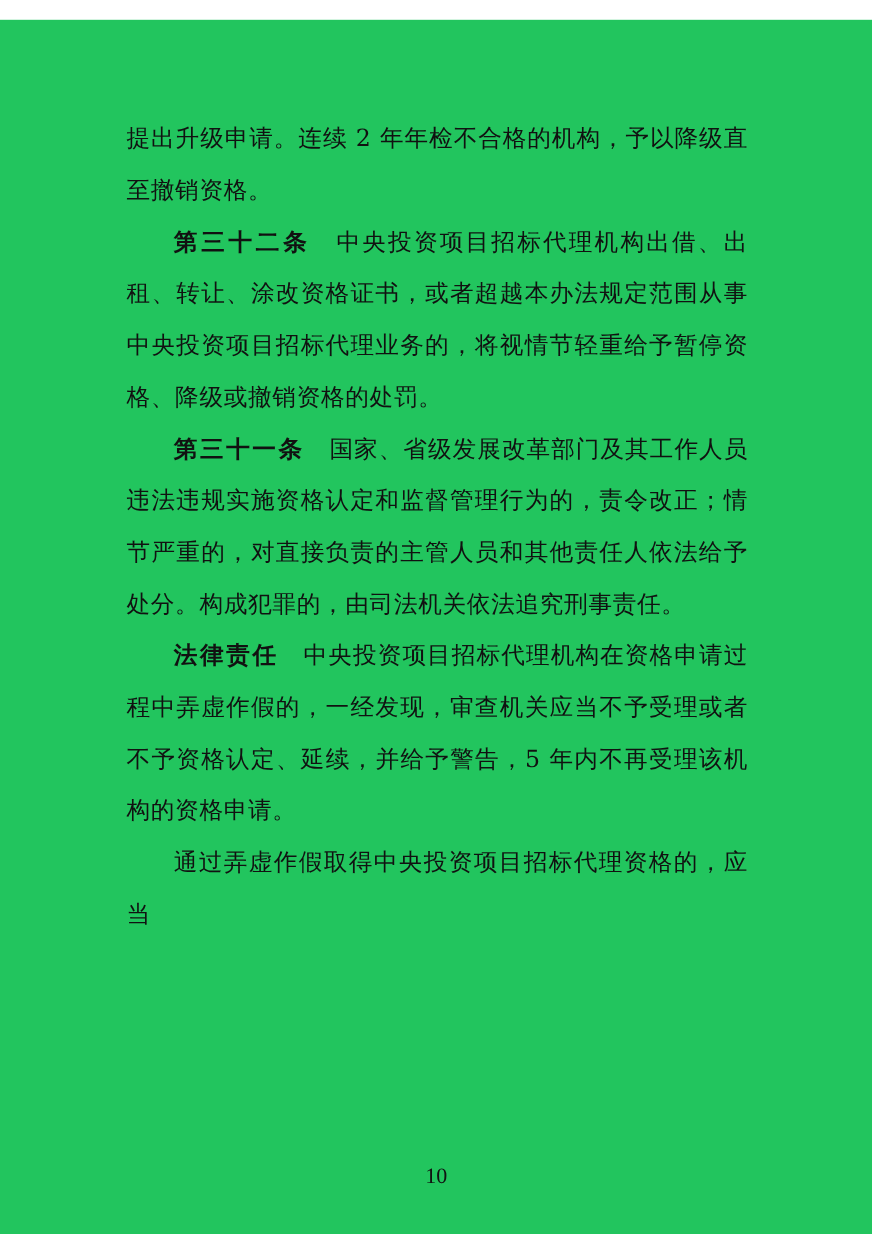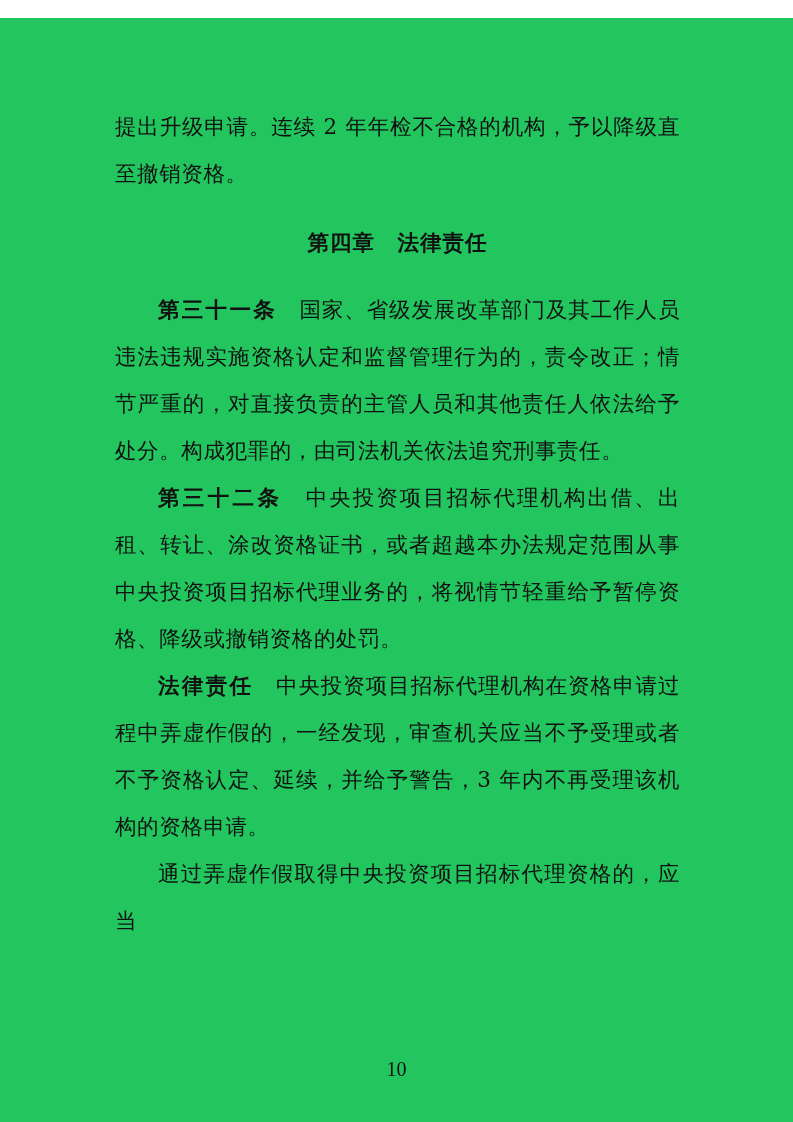--- a/index.html
+++ b/index.html
@@ -61,26 +61,25 @@
 </style>
 </head>
 <body>
 
 <div class="page">
   <div class="content">
 
     <p class="para">提出升级申请。连续 2 年年检不合格的机构，予以降级直至撤销资格。</p>
 
 
-    <div class="chapter-heading">第四章　法律责任</div>
+
+    <p class="para indent"><span class="art-label">第三十二条</span>　<span>中央投资项目招标代理机构出借、出租、转让、涂改资格证书，或者超越本办法规定范围从事中央投资项目招标代理业务的，将视情节轻重给予暂停资格、降级或撤销资格的处罚。</span></p>
 
     <p class="para indent"><span class="art-label">第三十一条</span>　<span>国家、省级发展改革部门及其工作人员违法违规实施资格认定和监督管理行为的，责令改正；情节严重的，对直接负责的主管人员和其他责任人依法给予处分。构成犯罪的，由司法机关依法追究刑事责任。</span></p>
 
-    <p class="para indent"><span class="art-label">第三十二条</span>　<span>中央投资项目招标代理机构出借、出租、转让、涂改资格证书，或者超越本办法规定范围从事中央投资项目招标代理业务的，将视情节轻重给予暂停资格、降级或撤销资格的处罚。</span></p>
-
-    <p class="para indent"><span class="art-label">法律责任</span>　<span>中央投资项目招标代理机构在资格申请过程中弄虚作假的，一经发现，审查机关应当不予受理或者不予资格认定、延续，并给予警告，3 年内不再受理该机构的资格申请。</span></p>
+    <p class="para indent"><span class="art-label">法律责任</span>　<span>中央投资项目招标代理机构在资格申请过程中弄虚作假的，一经发现，审查机关应当不予受理或者不予资格认定、延续，并给予警告，5 年内不再受理该机构的资格申请。</span></p>
 
     <p class="para indent">通过弄虚作假取得中央投资项目招标代理资格的，应当</p>
 
   </div>
 
   <div class="footer">10</div>
 </div>
 
 </body></html>

